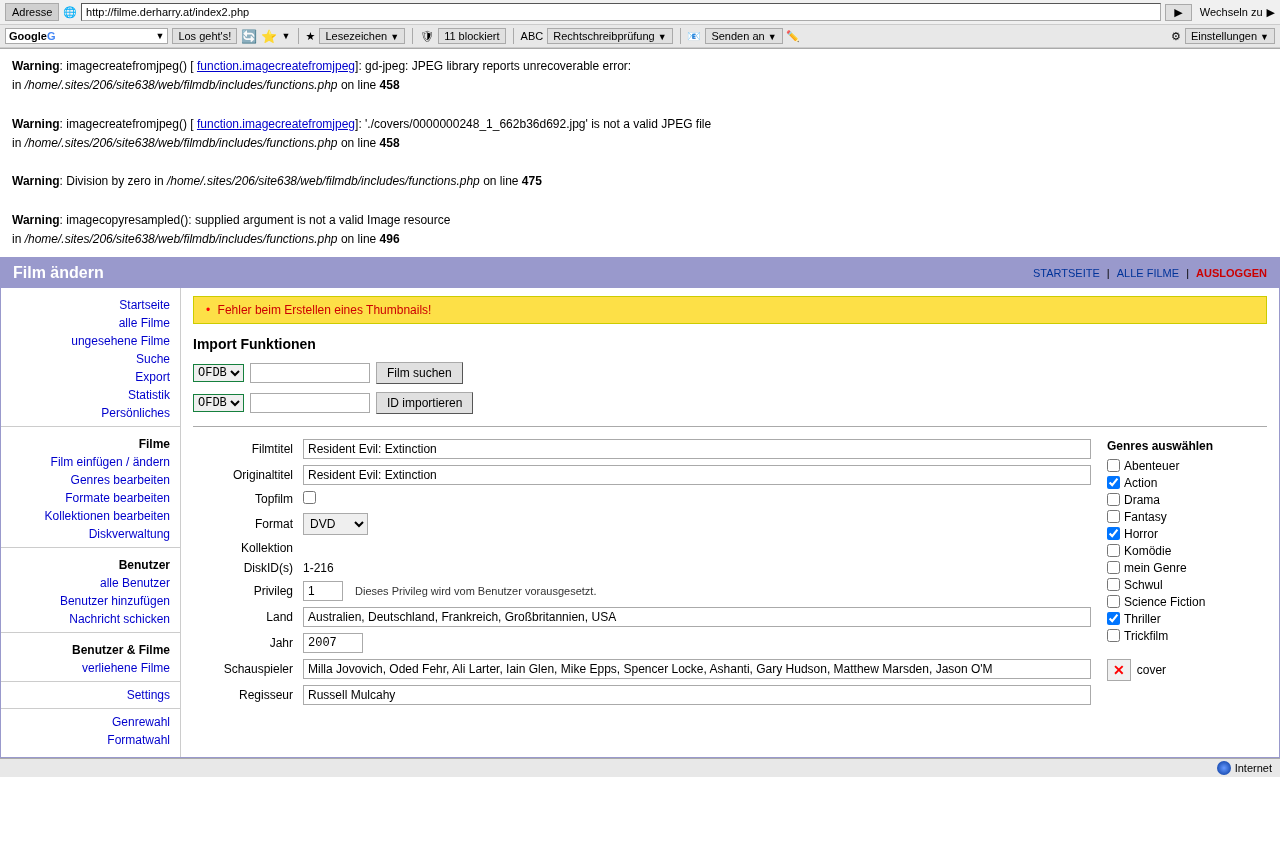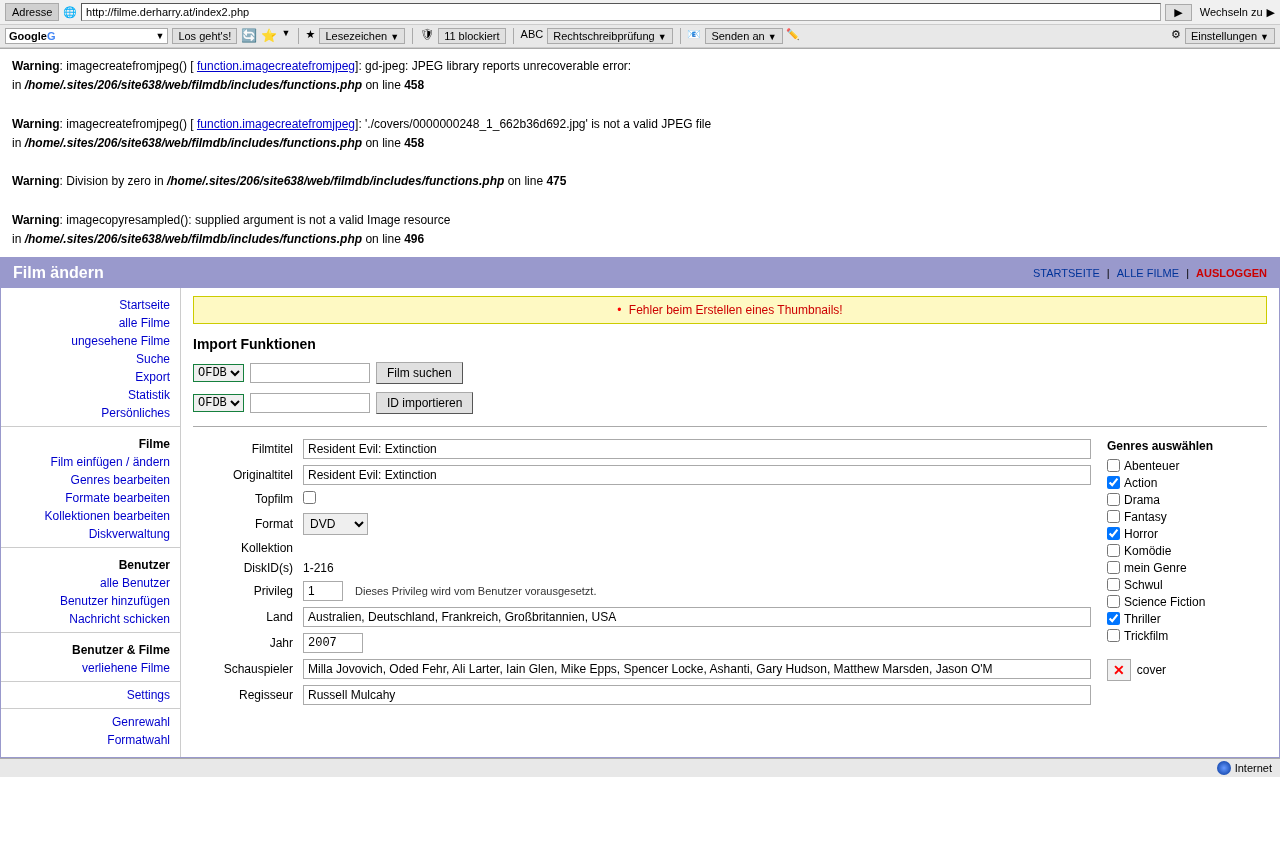--- a/index.html
+++ b/index.html
@@ -6,31 +6,31 @@
     body { font-family: Arial, sans-serif; font-size: 12px; background: #fff; color: #000; width: 1280px; }
 
     
     .browser-chrome { background: #e8e8e8; border-bottom: 1px solid #aaa; }
     .address-bar { display: flex; align-items: center; background: #f0f0f0; padding: 3px 5px; border-bottom: 1px solid #ccc; font-size: 11px; }
     .address-bar .addr-label { background: #d0d0d0; padding: 2px 6px; border: 1px solid #aaa; font-size: 11px; margin-right: 4px; }
     .address-bar .addr-input { flex: 1; border: 1px inset #aaa; padding: 2px 4px; font-size: 11px; background: #fff; }
     .address-bar .go-btn { background: #e0e0e0; border: 1px solid #aaa; padding: 1px 8px; font-size: 11px; margin-left: 4px; cursor: pointer; }
     .address-bar .wechseln { font-size: 11px; margin-left: 8px; }
 
-    .toolbar { display: flex; padding: 3px 5px; gap: 4px; background: #e8e8e8; border-bottom: 1px solid #ccc; font-size: 11px; }
+    .toolbar { display: flex; align-items: center; padding: 3px 5px; gap: 4px; background: #e8e8e8; border-bottom: 1px solid #ccc; font-size: 11px; }
     .toolbar .google-box { display: flex; align-items: center; border: 1px solid #aaa; padding: 1px 3px; background: #fff; }
     .toolbar .google-txt { font-weight: bold; font-size: 11px; color: #000; }
     .toolbar .tb-btn { background: #e0e0e0; border: 1px solid #aaa; padding: 1px 5px; font-size: 11px; cursor: pointer; }
     .toolbar .separator { width: 1px; background: #aaa; height: 16px; margin: 0 3px; }
 
     
     .warnings { padding: 8px 12px; background: #fff; font-size: 12px; line-height: 1.6; }
     .warnings .warn-bold { font-weight: bold; }
     .warnings a { color: #00c; }
-    .warnings .warn-path { font-weight: bold; font-style: italic; }
+    .warnings .warn-path { font-weight: normal; font-style: italic; }
 
     
     .page-container { border: 1px solid #9999cc; margin: 0; }
 
     
     .page-header { background: #9999cc; padding: 6px 12px; display: flex; justify-content: space-between; align-items: center; }
     .page-header .page-title { font-size: 16px; color: #fff; font-weight: bold; }
     .page-header .header-links { font-size: 11px; color: #000; }
     .page-header .header-links a { color: #003399; text-decoration: none; font-size: 11px; }
     .page-header .header-links .active-link { color: #cc0000; font-weight: bold; }
@@ -42,21 +42,21 @@
     
     .sidebar { width: 180px; min-width: 180px; padding: 8px 0; background: #fff; border-right: 1px solid #ccc; }
     .sidebar .nav-link { display: block; text-align: right; padding: 2px 10px; color: #00c; text-decoration: none; font-size: 12px; }
     .sidebar .section-title { font-weight: bold; text-align: right; padding: 6px 10px 2px; font-size: 12px; display: block; }
     .sidebar .divider { border-top: 1px solid #ccc; margin: 4px 0; }
 
     
     .content { flex: 1; padding: 8px 12px; }
 
     
-    .warning-box { background: #fef9c3; border: 1px solid #cccc00; padding: 6px 12px; margin-bottom: 12px; font-size: 12px; text-align: center; }
+    .warning-box { background: #fde047; border: 1px solid #cccc00; padding: 6px 12px; margin-bottom: 12px; font-size: 12px; }
     .warning-box .bullet { color: red; margin-right: 4px; }
     .warning-box .warn-text { color: #cc0000; }
 
     
     .section-title-main { font-size: 14px; font-weight: bold; margin-bottom: 10px; }
 
     .import-row { display: flex; align-items: center; gap: 6px; margin-bottom: 8px; }
     .import-row select { font-size: 12px; border: 1px solid #15803d; padding: 0; font-family: Liberation Mono, monospace; }
     .import-row input[type="text"] { border: 1px solid #aaa; padding: 2px 4px; font-size: 12px; width: 120px; }
     .import-row button { background: #e0e0e0; border: 1px outset #aaa; padding: 3px 10px; font-size: 12px; cursor: pointer; }

